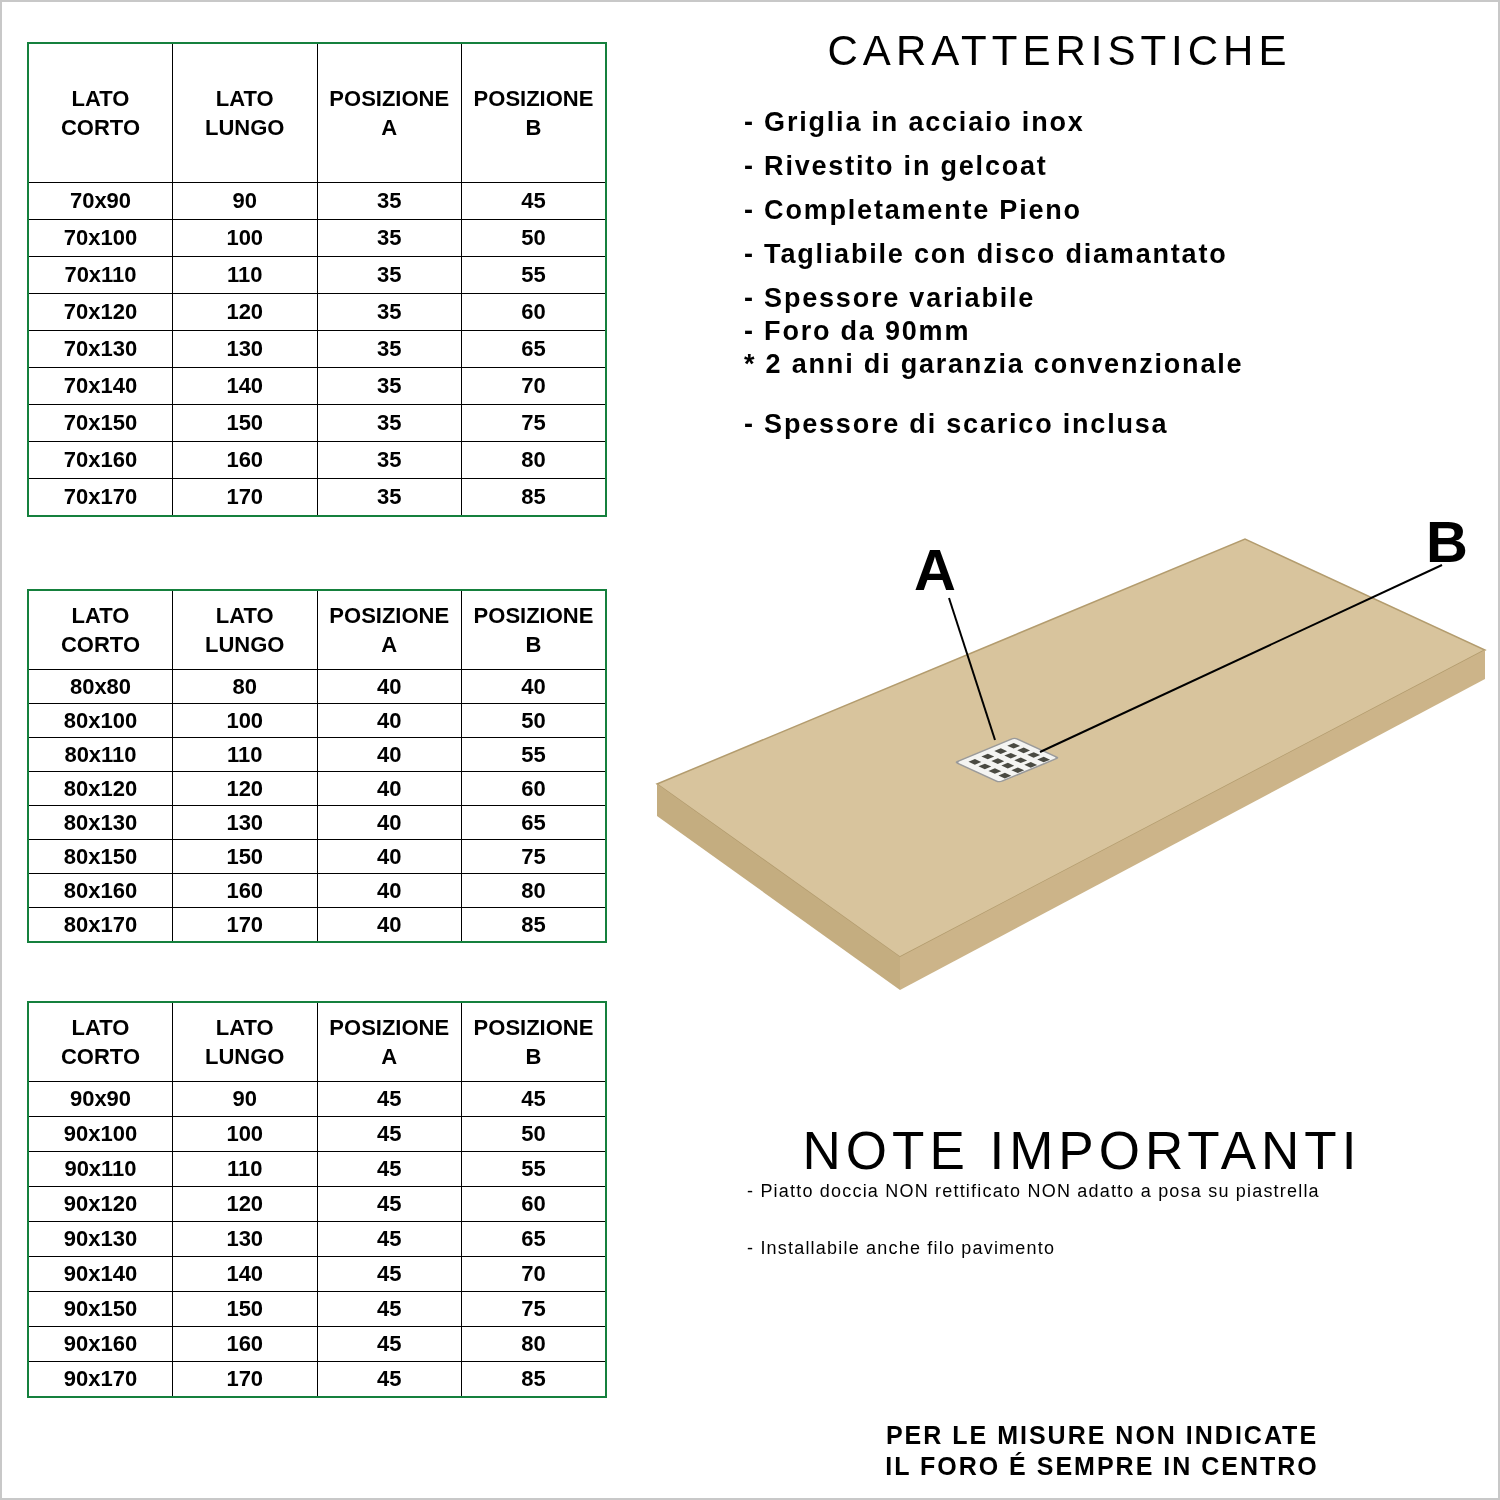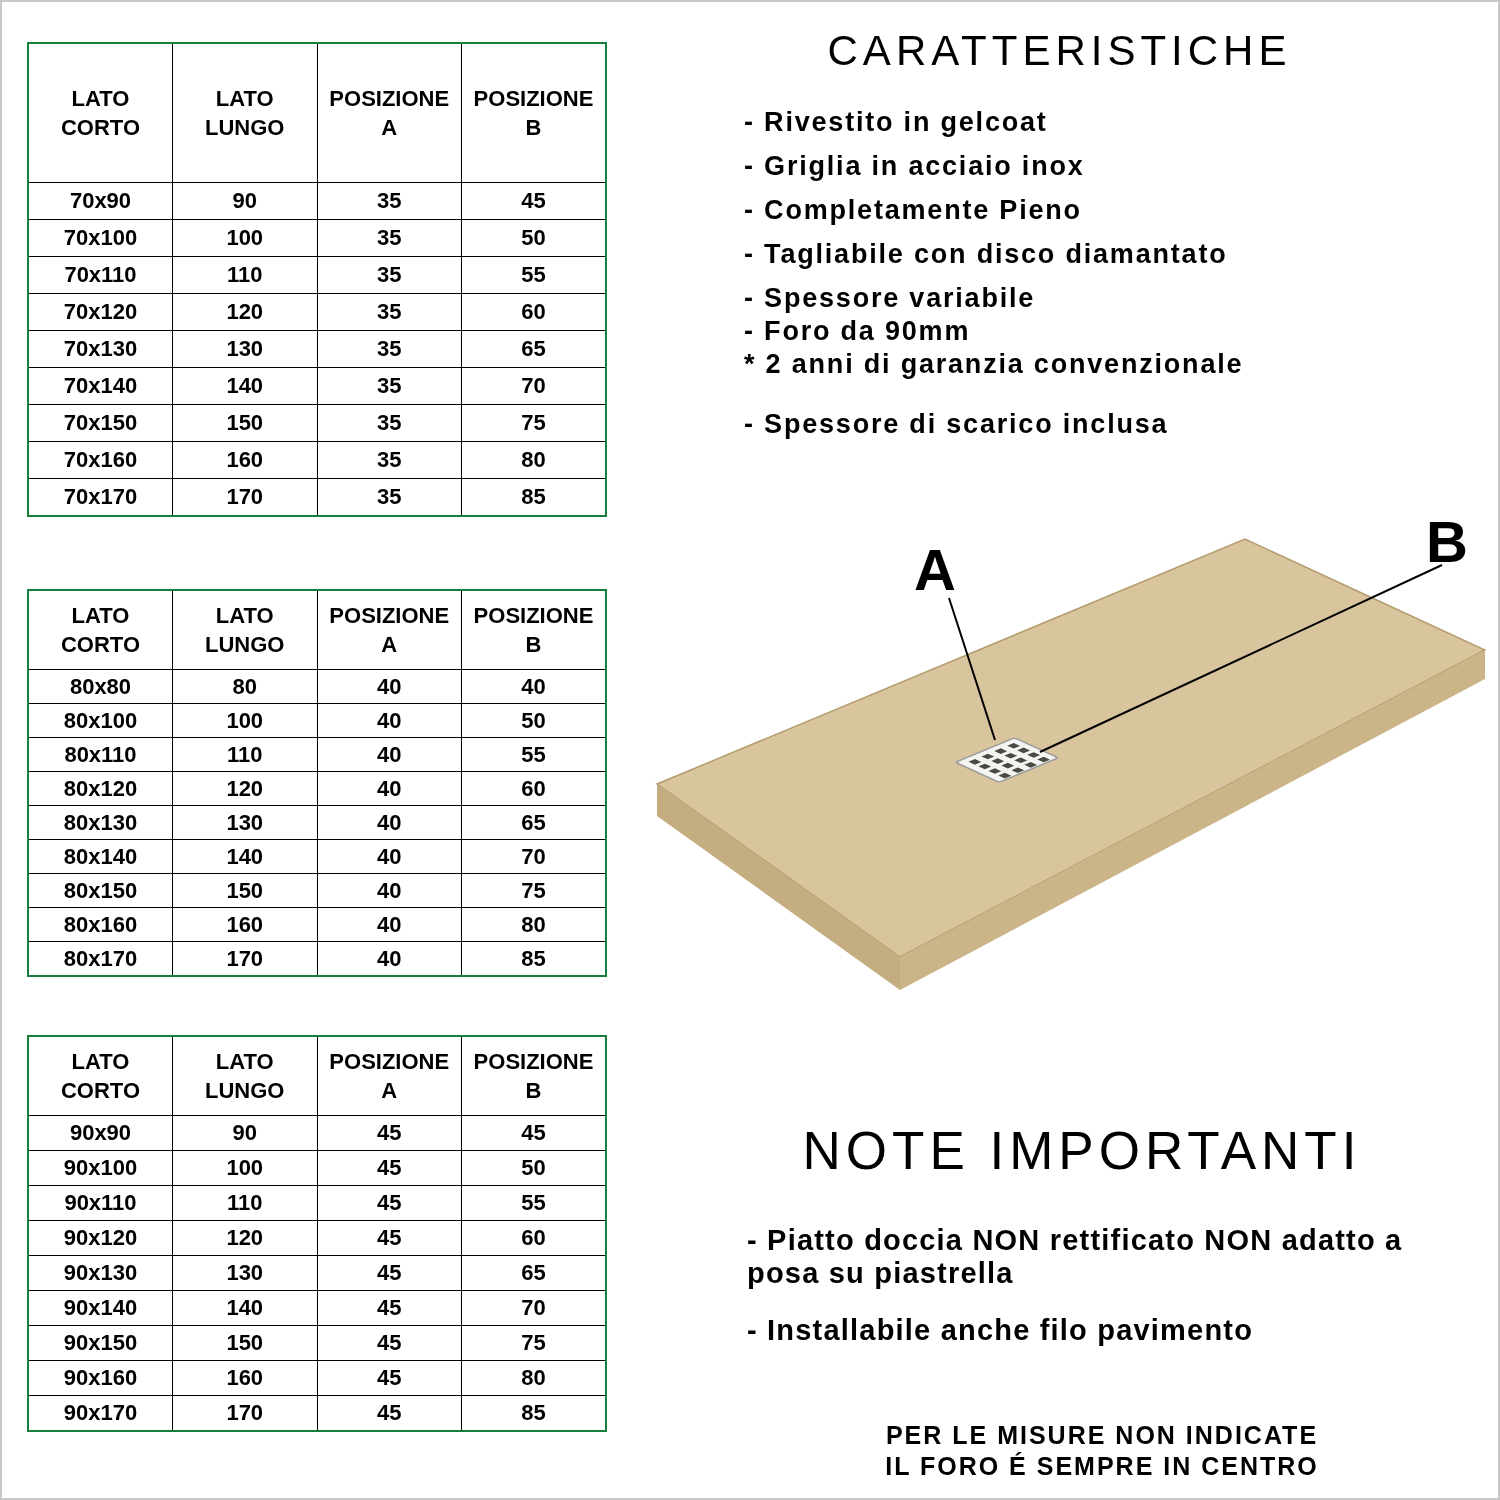--- a/index.html
+++ b/index.html
@@ -30,22 +30,22 @@
   }
   .features{position:absolute;left:742px;top:105px;width:730px;
     font-size:27px;font-weight:bold;letter-spacing:1.8px;}
   .feat-item{margin-bottom:14px;line-height:30px;}
   .features .tight .feat-item{margin-bottom:3px;}
   .features .last{margin-top:30px;}
   .note-title{
     position:absolute;left:740px;top:1118px;width:680px;text-align:center;
     font-size:53px;font-weight:400;letter-spacing:5px;
   }
-  .notes{position:absolute;left:745px;top:1222px;width:735px;
-    font-size:29px;font-weight:bold;letter-spacing:1.2px;}
+  .notes{position:absolute;left:745px;top:1173px;width:735px;
+    font-size:18px;font-weight:normal;letter-spacing:1.2px;}
   .note-item{margin-bottom:24px;line-height:33px;}
   .note-footer{
     position:absolute;left:780px;top:1418px;width:640px;text-align:center;
     font-size:25px;font-weight:bold;letter-spacing:2px;line-height:31px;
   }
   
   svg.diagram{position:absolute;left:0;top:0;width:1500px;height:1500px;pointer-events:none;}
   .diagLabel{font-size:58px;font-weight:bold;fill:#000;
     font-family:"Liberation Sans","DejaVu Sans",sans-serif;}
   .callout{stroke:#000;stroke-width:2;}
@@ -168,26 +168,20 @@
             <td>40</td>
             <td>60</td>
           </tr>
           <tr>
             <td>80x130</td>
             <td>130</td>
             <td>40</td>
             <td>65</td>
           </tr>
           <tr>
-            <td>80x140</td>
-            <td>140</td>
-            <td>40</td>
-            <td>70</td>
-          </tr>
-          <tr>
             <td>80x150</td>
             <td>150</td>
             <td>40</td>
             <td>75</td>
           </tr>
           <tr>
             <td>80x160</td>
             <td>160</td>
             <td>40</td>
             <td>80</td>
@@ -271,22 +265,22 @@
           </tr>
         </tbody>
     </table>
 
   </div>
 
   <div class="car-title">CARATTERISTICHE</div>
 
   <div class="features">
     <div>
+        <div class="feat-item">- Griglia in acciaio inox</div>
         <div class="feat-item">- Rivestito in gelcoat</div>
-        <div class="feat-item">- Griglia in acciaio inox</div>
         <div class="feat-item">- Completamente Pieno</div>
         <div class="feat-item">- Tagliabile con disco diamantato</div>
       </div>
     <div class="tight">
         <div class="feat-item">- Spessore variabile</div>
         <div class="feat-item">- Foro da 90mm</div>
         <div class="feat-item">* 2 anni di garanzia convenzionale</div>
       </div>
     <div class="last">
         <div class="feat-item">- Spessore di scarico inclusa</div>

